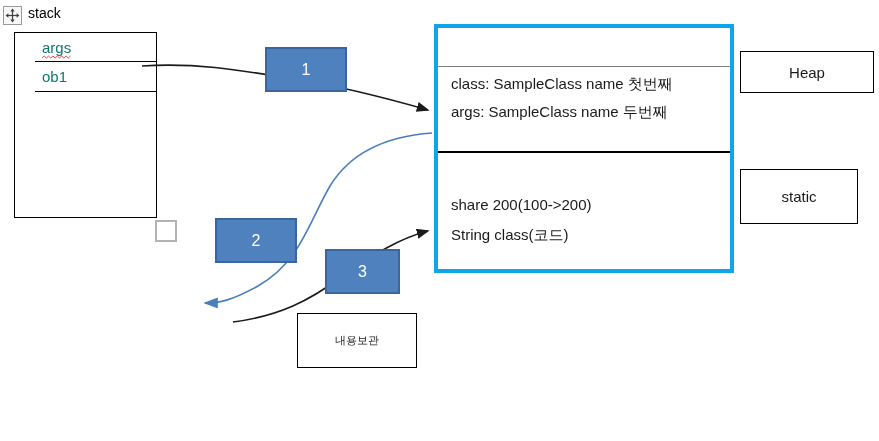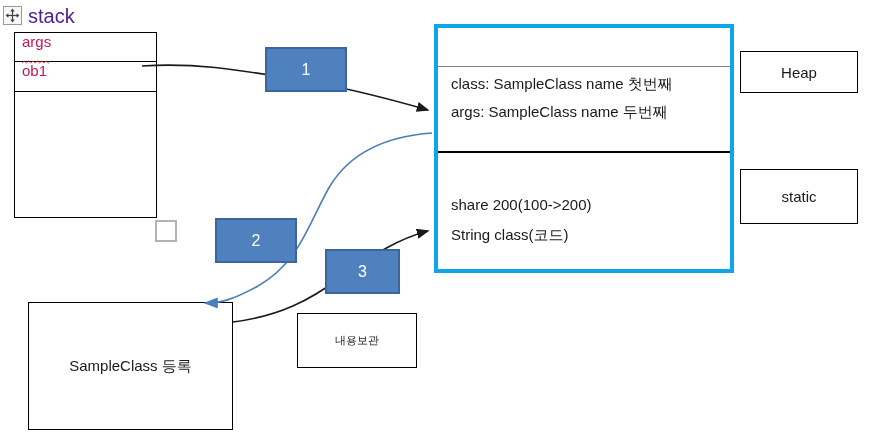--- a/index.html
+++ b/index.html
@@ -27,39 +27,41 @@
     width: 19px; height: 19px;
     border: 1px solid #9a9a9a;
     background: #f7f7f7;
     display: flex; align-items: center; justify-content: center;
   }
   .move-handle svg { display: block; }
 
   
   .stack-label {
     left: 28px; top: 5px;
-    font-size: 20px;
-    color: #4c1d95;
+    font-size: 14px;
+    color: #000000;
     white-space: nowrap;
   }
 
   
   .stack-table {
     left: 14px; top: 32px;
     width: 143px; height: 186px;
     border: 1px solid #000000;
   }
   .stack-row {
     position: relative;
     box-sizing: border-box;
     border-bottom: 1px solid #000000;
     font-size: 15px;
-    color: #be185d;
+    color: #0f766e;
     padding-left: 7px;
     display: flex;
+    align-items: center;
+    margin-left: 20px;
   }
   .stack-row-text { position: relative; display: inline-block; }
   .squiggle {
     position: absolute;
     left: 0; bottom: -3px;
     width: 100%;
     height: 4px;
   }
   .stack-filler { border-bottom: none; }
 
@@ -103,21 +105,21 @@
   
   .side-label {
     border: 1px solid #000000;
     background: #ffffff;
     display: flex;
     align-items: center;
     justify-content: center;
     font-size: 15px;
     color: #1a1a1a;
   }
-  .heap-label  { left: 740px; top: 51px;  width: 118px; height: 42px; }
+  .heap-label  { left: 740px; top: 51px;  width: 134px; height: 42px; }
   .static-label{ left: 740px; top: 169px; width: 118px; height: 55px; }
 
   
   .register-box {
     left: 28px; top: 302px;
     width: 205px; height: 128px;
     border: 1px solid #000000;
     display: flex;
     align-items: center;
     justify-content: center;
@@ -202,21 +204,20 @@
     <div class="mem-divider"></div>
     <div class="mem-text" style="top:47px;">class: SampleClass name 첫번째</div>
     <div class="mem-text" style="top:75px;">args: SampleClass name 두번째</div>
     <div class="mem-text" style="top:168px;">share 200(100-&gt;200)</div>
     <div class="mem-text" style="top:198px;">String class(코드)</div>
   </div>
 
   <div class="abs side-label heap-label">Heap</div>
   <div class="abs side-label static-label">static</div>
 
-  <div class="abs register-box">SampleClass 등록</div>
 
   <div class="abs memo-box">내용보관</div>
 
   <svg class="connectors" viewBox="0 0 879 441">
     <defs>
       <marker id="arrowBlack" markerWidth="9" markerHeight="9" refX="7" refY="3.2" orient="auto">
         <path d="M0,0 L8,3.2 L0,6.4 z" fill="#1a1a1a"></path>
       </marker>
       <marker id="arrowBlue" markerWidth="10" markerHeight="10" refX="8" refY="3.4" orient="auto">
         <path d="M0,0 L9,3.4 L0,6.8 z" fill="#4a7ebb"></path>

